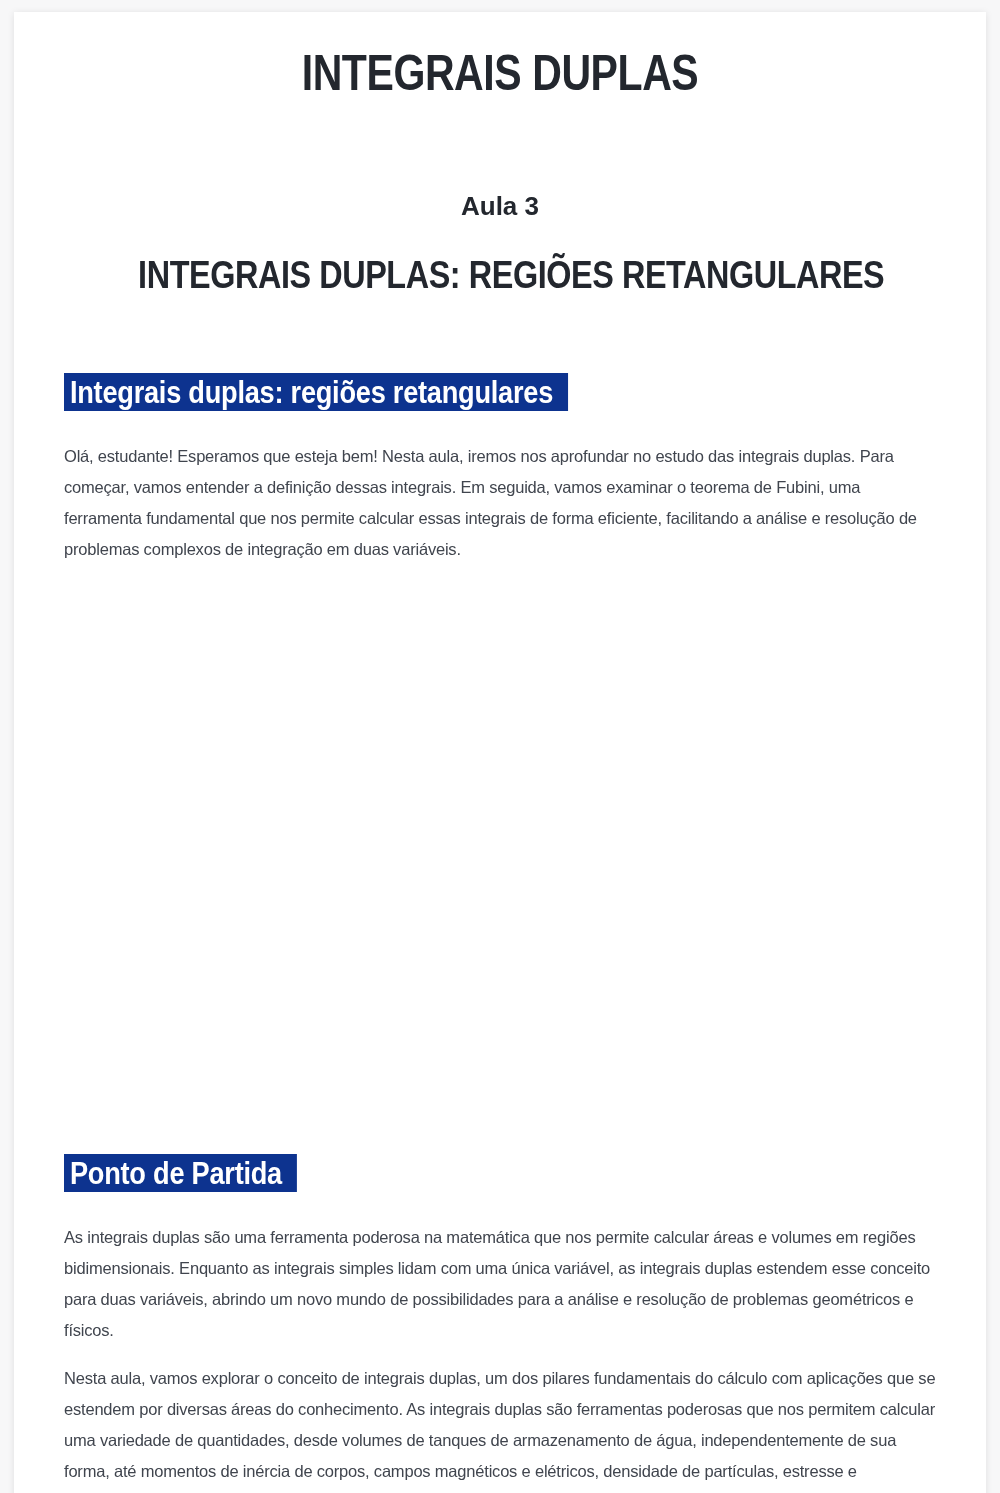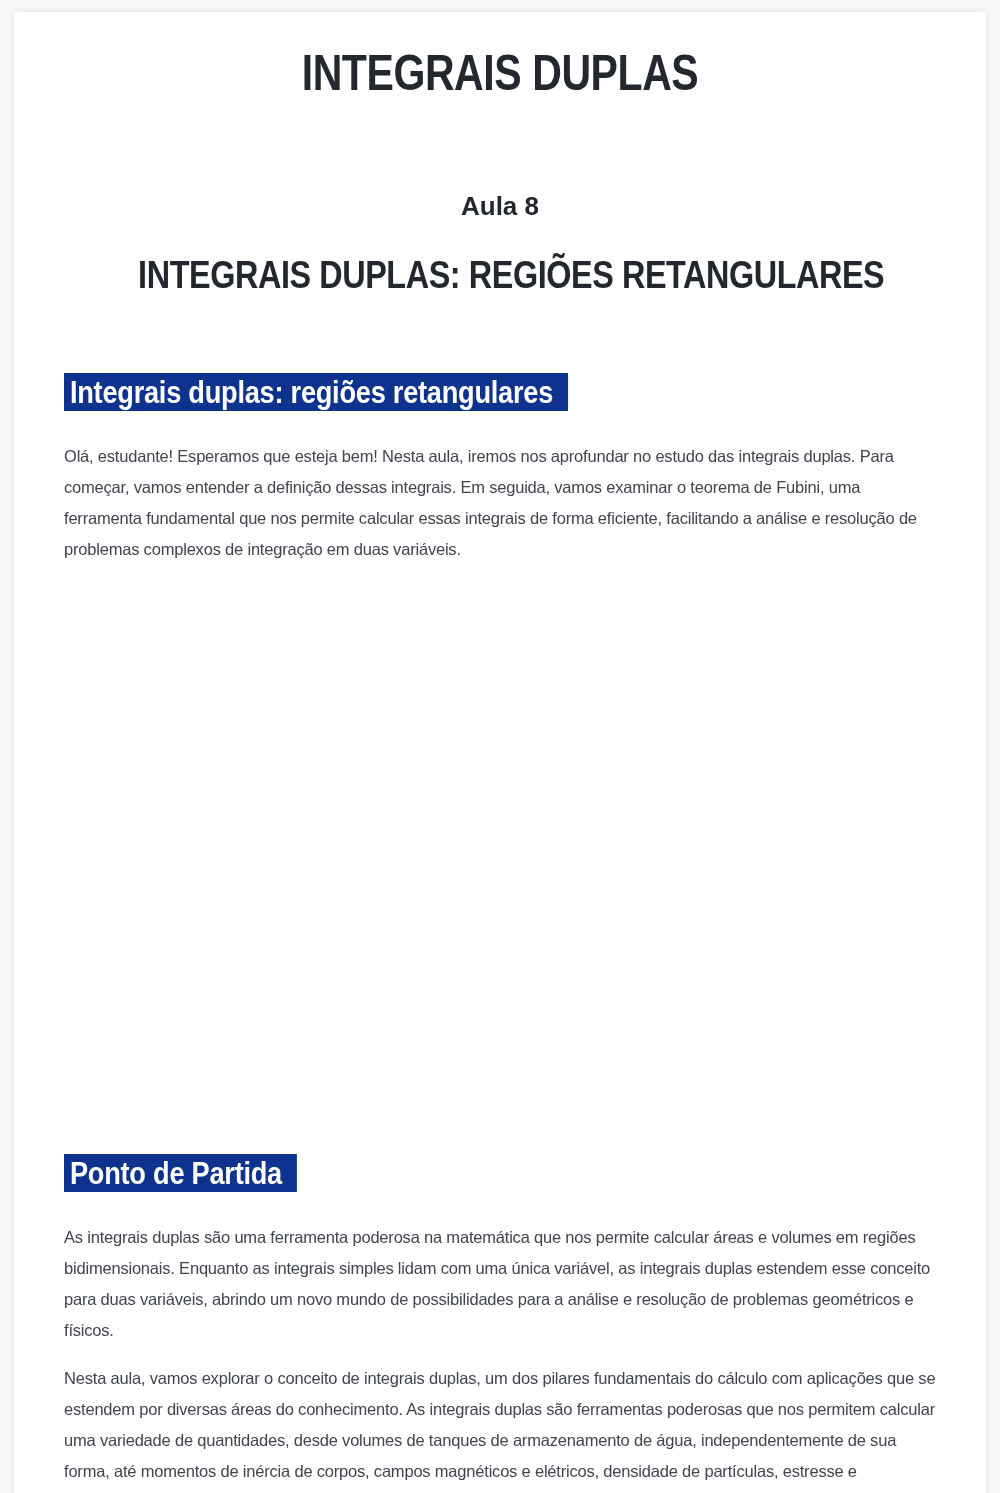--- a/index.html
+++ b/index.html
@@ -82,21 +82,21 @@
     background: #ffffff;
   }
 </style>
 </head>
 <body>
 
 <div class="card">
 
   <h1 class="display">INTEGRAIS DUPLAS</h1>
 
-  <div class="aula">Aula 8</div>
+  <div class="aula">Aula 3</div>
 
   <h2 class="display">INTEGRAIS DUPLAS: REGIÕES RETANGULARES</h2>
 
   <section>
     <h3 class="hl-line">
       <span class="hl">Integrais duplas: regiões retangulares</span>
     </h3>
     <p class="body">Olá, estudante! Esperamos que esteja bem! Nesta aula, iremos nos aprofundar no estudo das integrais duplas. Para começar, vamos entender a definição dessas integrais. Em seguida, vamos examinar o teorema de Fubini, uma ferramenta fundamental que nos permite calcular essas integrais de forma eficiente, facilitando a análise e resolução de problemas complexos de integração em duas variáveis.</p>
     <div class="embed"></div>
   </section>

